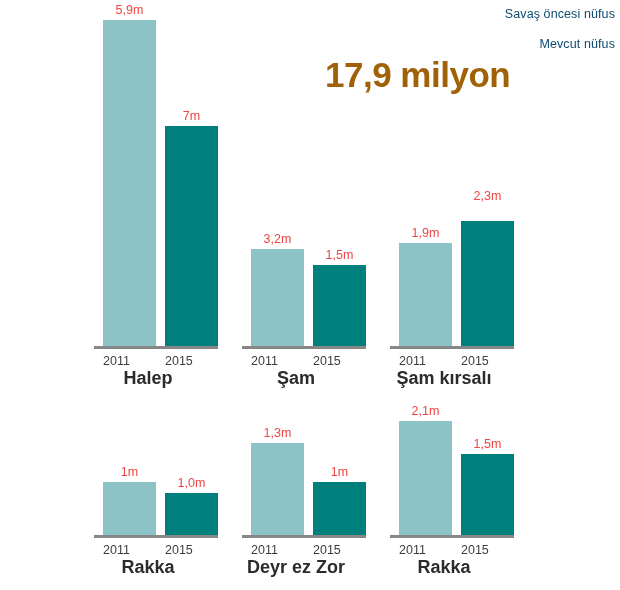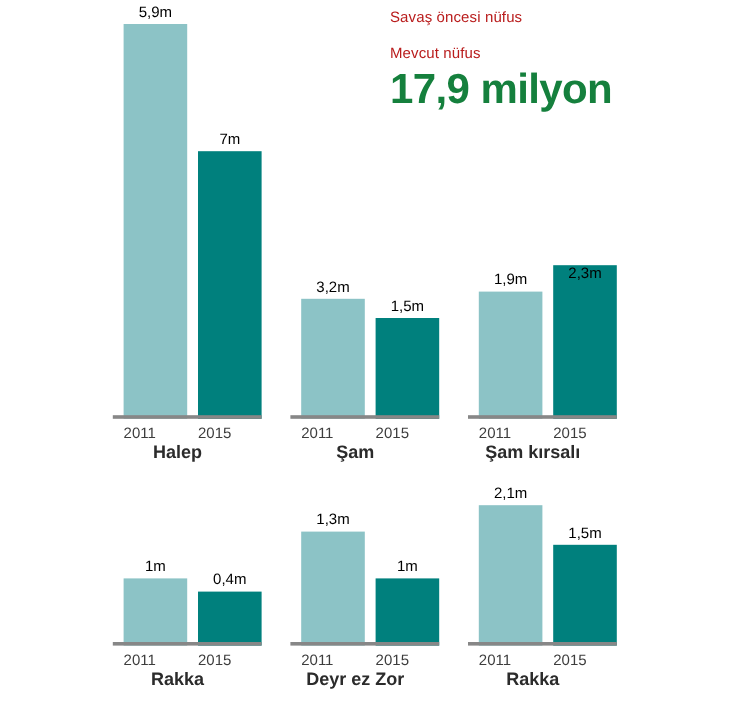--- a/index.html
+++ b/index.html
@@ -19,33 +19,34 @@
   
   #headline-block {
     position: absolute;
     left: 325px;
     top: 6px;
     width: 290px;
   }
   .kpi { margin-bottom: 14px; }
   .kpi-label {
     font-size: 12.5px;
-    color: #b91c1c;
+    color: #0c4a6e;
     line-height: 16px;
     letter-spacing: 0.1px;
+    text-align: right;
   }
   .kpi-value {
     font-size: 35px;
     font-weight: bold;
     line-height: 42px;
     letter-spacing: -0.5px;
     margin-top: 2px;
   }
   .kpi-value.pre  { color: #8cc3c6; }
-  .kpi-value.cur  { color: #15803d; }
+  .kpi-value.cur  { color: #a16207; }
 
   
   #chart-grid {
     position: absolute;
     left: 0;
     top: 0;
     width: 620px;
     height: 590px;
   }
   .chart-group {
@@ -91,21 +92,21 @@
   }
   .bar.y2011 { background: #8cc3c6; }
   .bar.y2015 { background: #00807d; }
 
   .bar-value {
     position: absolute;
     left: 0;
     width: 53px;
     text-align: center;
     font-size: 12.5px;
-    color: #000000;
+    color: #ef4444;
     line-height: 15px;
   }
 
   .axis-line {
     position: absolute;
     left: 22px;
     width: 124px;
     height: 3px;
     background: #878787;
     bottom: 0;
@@ -127,21 +128,21 @@
   }
   .tick.s2011 { left: 31px; }
   .tick.s2015 { left: 93px; }
 
   .group-title {
     position: absolute;
     left: 0;
     width: 152px;
     top: 370px;
     text-align: center;
-    font-size: 15px;
+    font-size: 18px;
     font-weight: bold;
     color: #2b2b2b;
     line-height: 16px;
   }
 </style>
 </head>
 <body>
 
 <div id="headline-block">
   <div class="kpi">
@@ -199,42 +200,42 @@
 
   <div class="chart-group col-3 row-1">
     <div class="plot">
       <div class="bars">
         <div class="bar-slot s2011">
           <div class="bar y2011" style="height: 105.949px;"></div>
           <div class="bar-value" style="bottom: 107.949px;">1,9m</div>
         </div>
         <div class="bar-slot s2015">
           <div class="bar y2015" style="height: 128.254px;"></div>
-          <div class="bar-value" style="bottom: 113px;">2,3m</div>
+          <div class="bar-value" style="bottom: 145px;">2,3m</div>
         </div>
       </div>
       <div class="axis-line"></div>
     </div>
     <div class="tick-row">
       <div class="tick s2011">2011</div>
       <div class="tick s2015">2015</div>
     </div>
     <div class="group-title">Şam kırsalı</div>
   </div>
 
   <div class="chart-group col-1 row-2">
     <div class="plot">
       <div class="bars">
         <div class="bar-slot s2011">
           <div class="bar y2011" style="height: 55.7627px;"></div>
           <div class="bar-value" style="bottom: 57.7627px;">1m</div>
         </div>
         <div class="bar-slot s2015">
           <div class="bar y2015" style="height: 44.6102px;"></div>
-          <div class="bar-value" style="bottom: 46.6102px;">0,4m</div>
+          <div class="bar-value" style="bottom: 46.6102px;">1,0m</div>
         </div>
       </div>
       <div class="axis-line"></div>
     </div>
     <div class="tick-row">
       <div class="tick s2011">2011</div>
       <div class="tick s2015">2015</div>
     </div>
     <div class="group-title">Rakka</div>
   </div>

